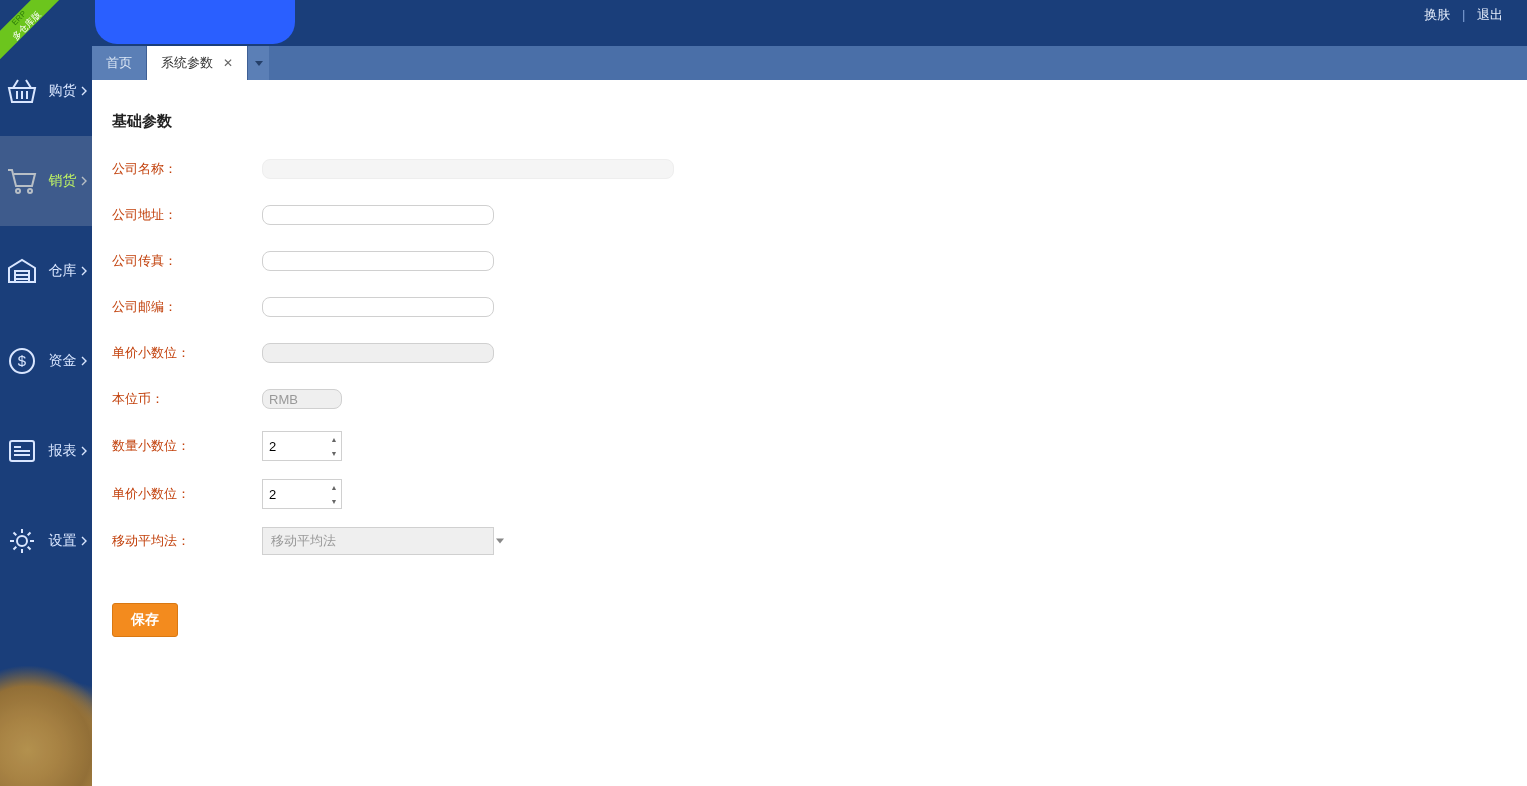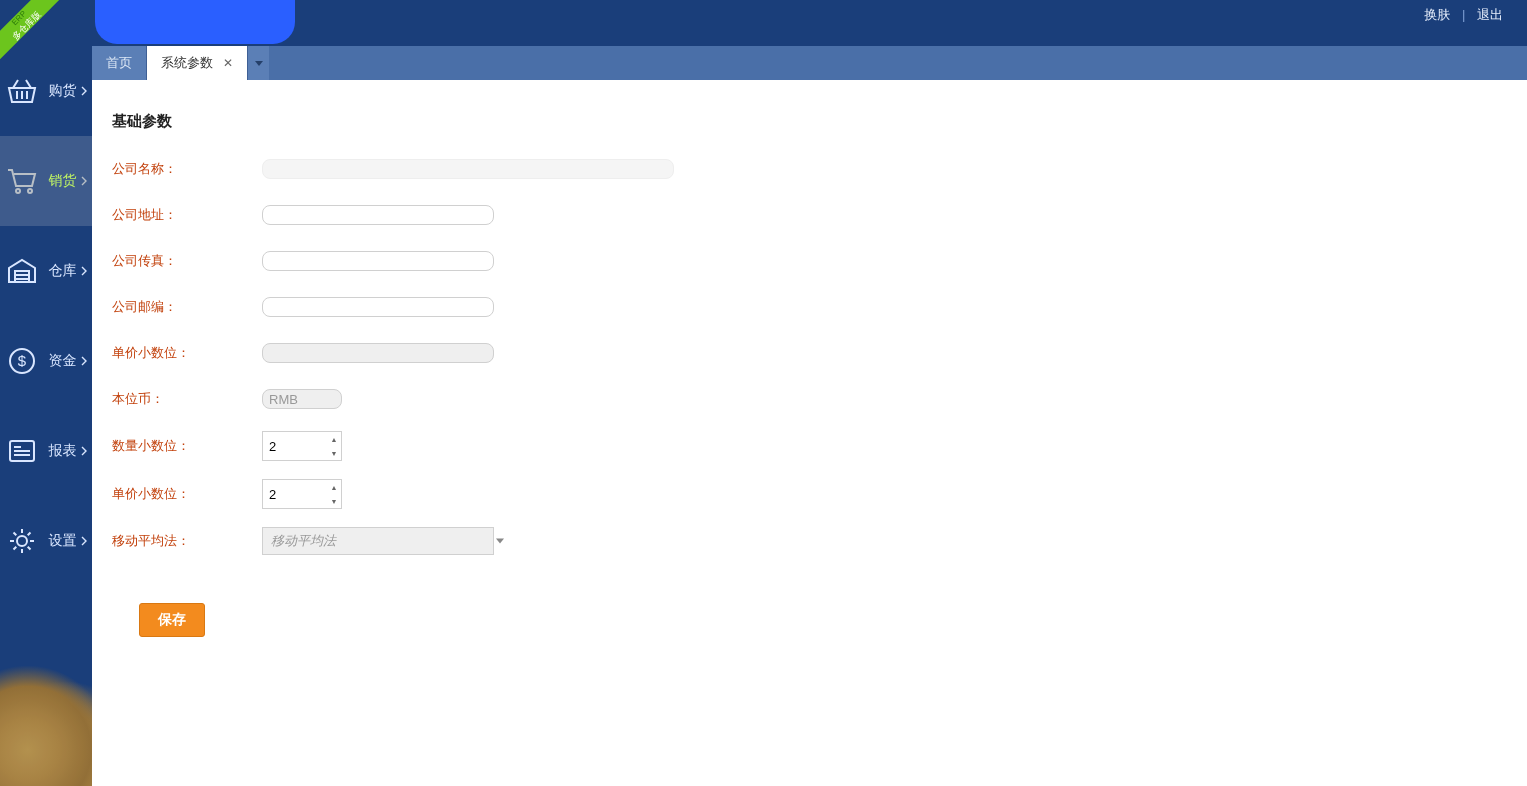--- a/index.html
+++ b/index.html
@@ -214,21 +214,20 @@
 }
 .spinner-btns div {
   flex: 1;
   display: flex; align-items: center; justify-content: center;
   font-size: 7px; color: #666;
   cursor: pointer;
 }
 .select-wrap {
   position: relative;
   width: 248px;
-  font-style: italic;
 }
 .select-input {
   width: 232px; height: 28px;
   border: 1px solid #d0d0d0;
   background: #efefef;
   color: #999;
   padding: 0 24px 0 8px;
   font-size: 13px;
   display: flex; align-items: center;
 }
@@ -249,21 +248,20 @@
   display: inline-block;
   background: #f38b1e;
   color: #fff;
   border: 1px solid #d97812;
   border-radius: 3px;
   padding: 7px 18px;
   font-size: 14px;
   font-weight: bold;
   cursor: pointer;
   margin-top: 30px;
-  margin-left: 27px;
 }
 </style>
 </head>
 <body>
 
 <div class="header">
   <div class="corner-badge">
     <div class="corner-badge-inner">
       <div class="line1">ERP</div>
       <div class="line2">多仓库版</div>

